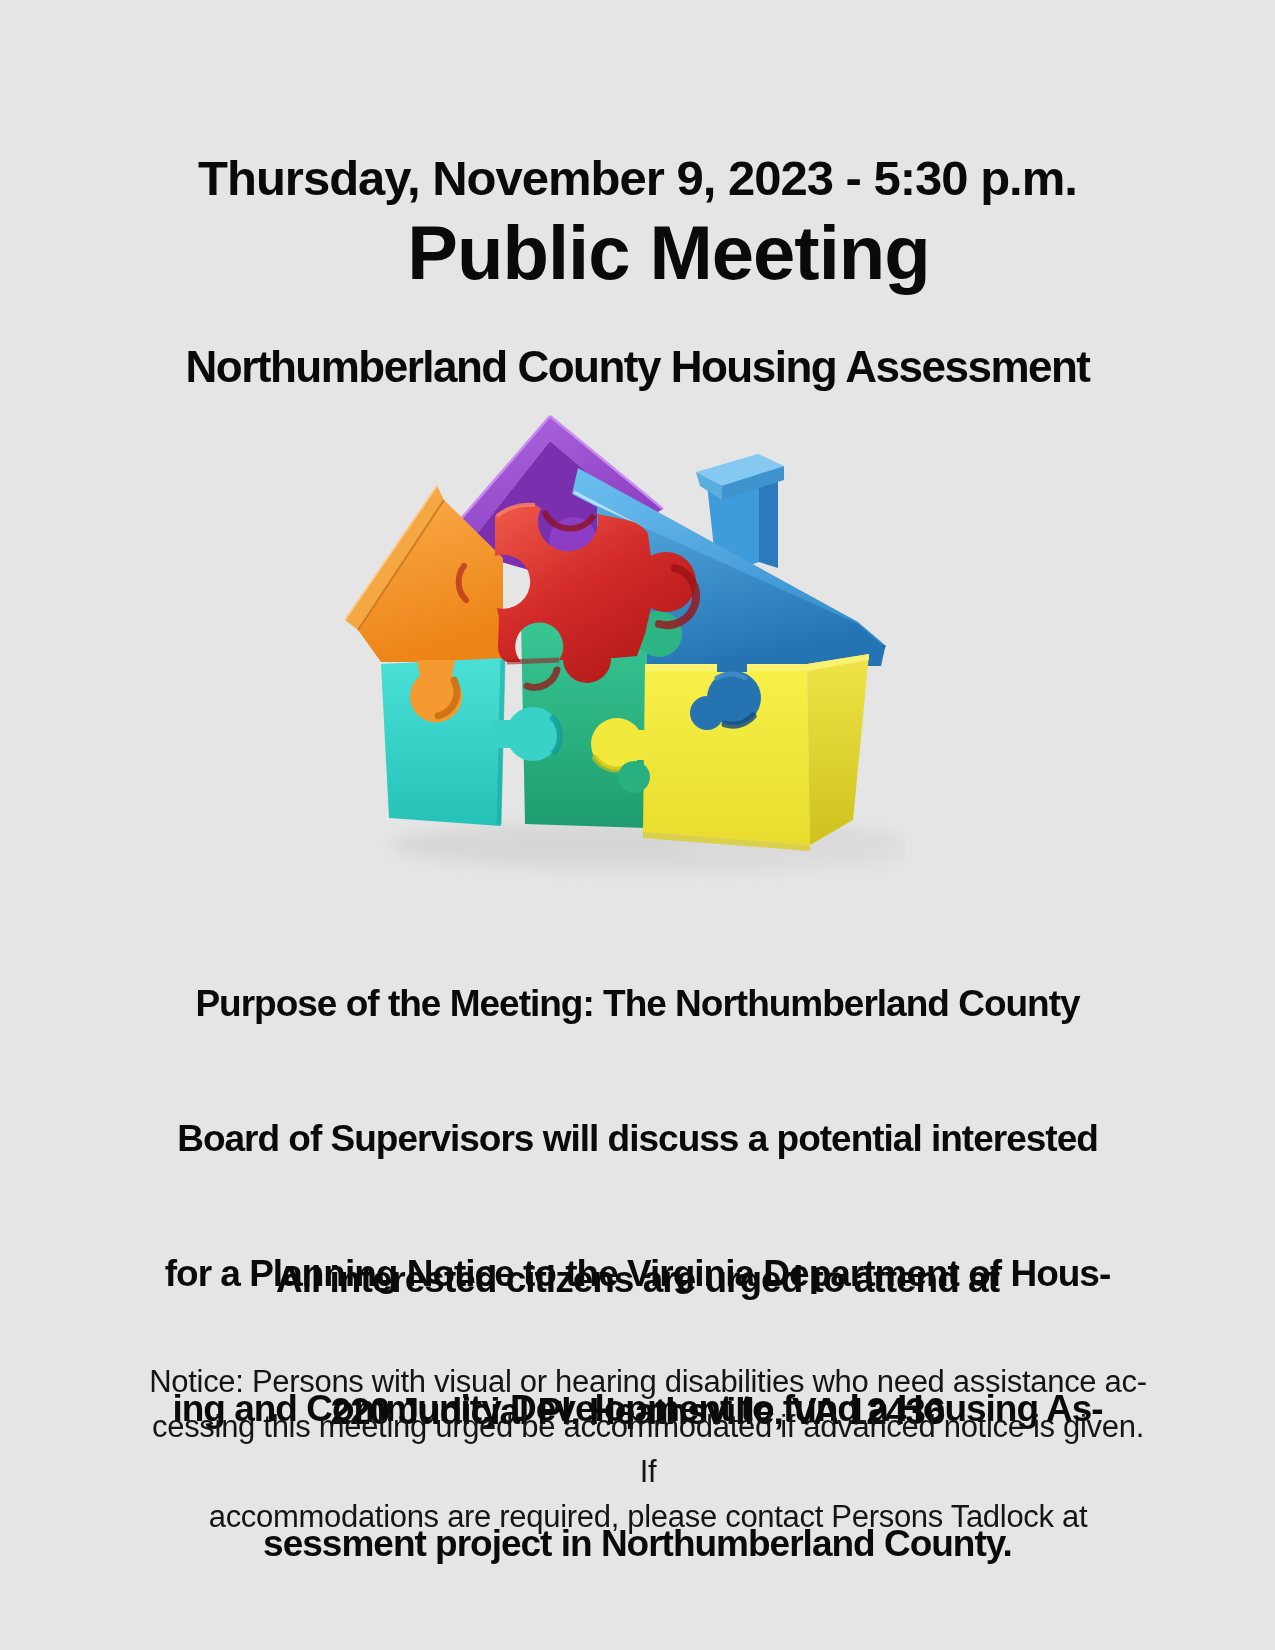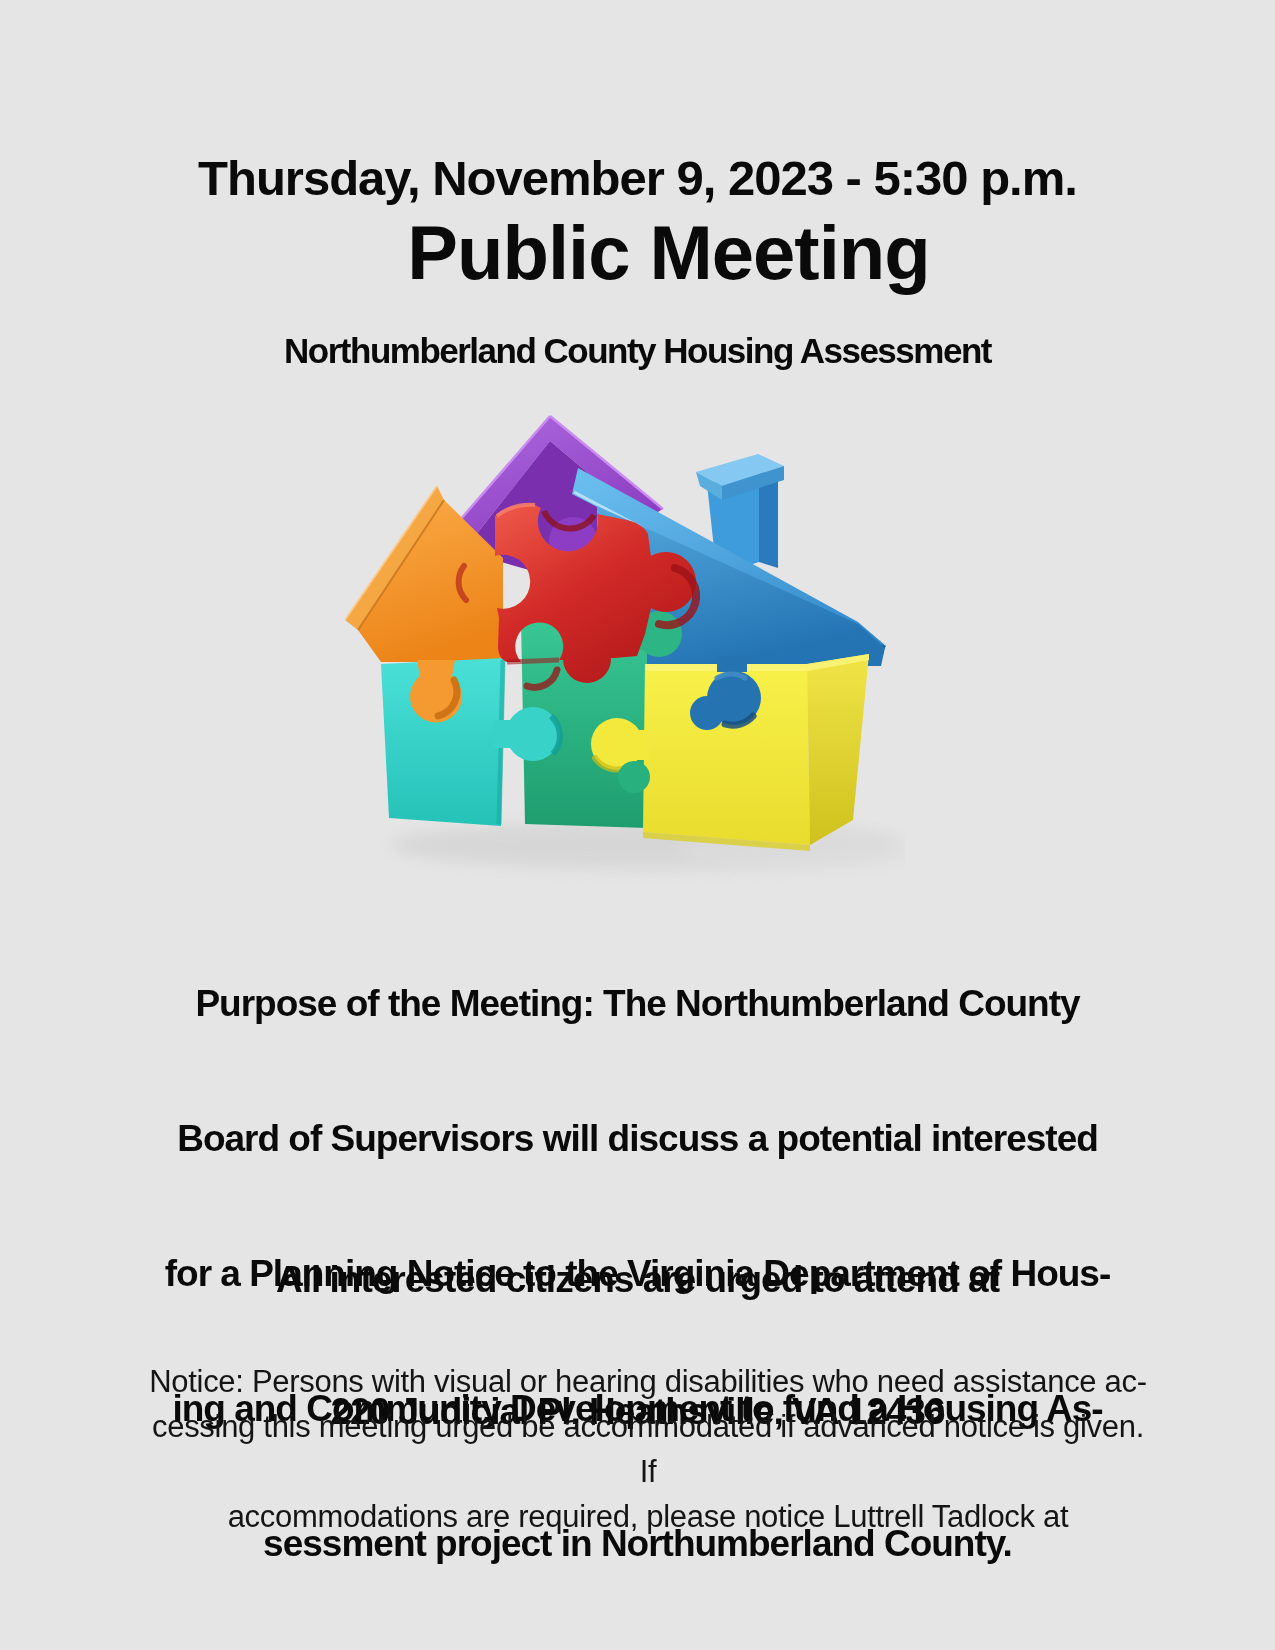--- a/index.html
+++ b/index.html
@@ -8,21 +8,21 @@
     width:1275px;height:1650px;
     background:#e5e5e5;
     overflow:hidden;
     font-family:"Liberation Sans","DejaVu Sans",sans-serif;
     color:#0a0a0a;
   }
   .center-text{position:absolute;left:0;width:1275px;text-align:center;white-space:pre;}
   .bold{font-weight:bold;}
   #date-line{top:150px;font-size:49px;line-height:56px;letter-spacing:-1px;}
   #meeting-title{top:212px;font-size:76px;line-height:82px;letter-spacing:-1px;margin-left:31px;}
-  #subtitle{top:326px;font-size:35px;line-height:50px;letter-spacing:-1.5px;text-align:center;}
+  #subtitle{top:342px;font-size:44px;line-height:50px;letter-spacing:-1.5px;text-align:center;}
   #purpose-block{top:891px;font-size:37px;line-height:45px;letter-spacing:-1px;}
   #attend-block{top:1170px;font-size:37px;line-height:44px;letter-spacing:-1px;}
   #notice-block{
     position:absolute;top:1359px;left:143px;width:1010px;
     font-size:31px;line-height:45px;font-weight:normal;
     text-align:center;letter-spacing:-0.3px;color:#151515;
   }
   #house-art{position:absolute;left:345px;top:408px;width:560px;height:475px;}
 </style>
 </head>
@@ -179,16 +179,16 @@
 
   <div id="attend-block" class="center-text bold">
     <div>All interested citizens are urged to attend at</div>
     <div>220 Judicial Pl, Heathsville, VA 12436</div>
     
   </div>
 
   <div id="notice-block">
     <div>Notice: Persons with visual or hearing disabilities who need assistance ac-</div>
     <div>cessing this meeting urged be accommodated if advanced notice is given. If</div>
-    <div>accommodations are required, please notice Luttrell Tadlock at</div>
+    <div>accommodations are required, please contact Persons Tadlock at</div>
   </div>
 
 </div>
 
 </body></html>

